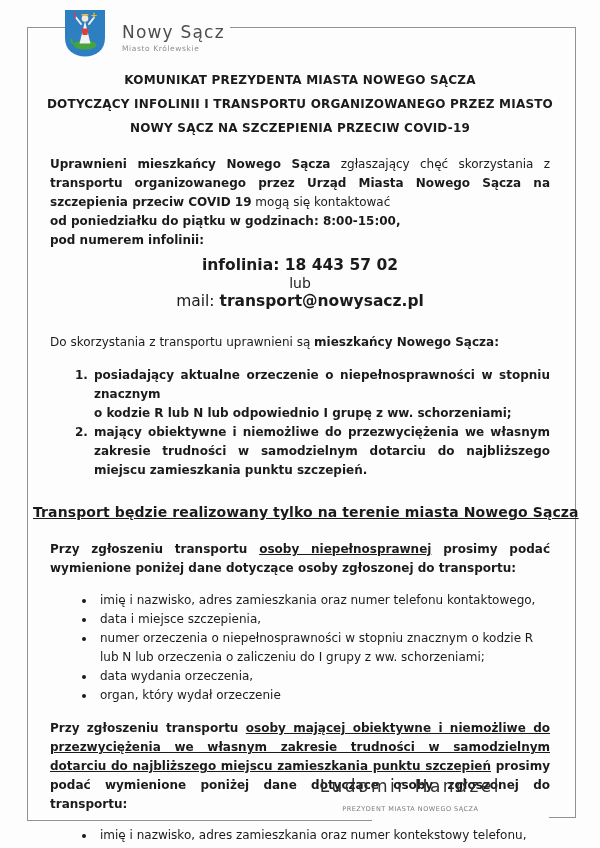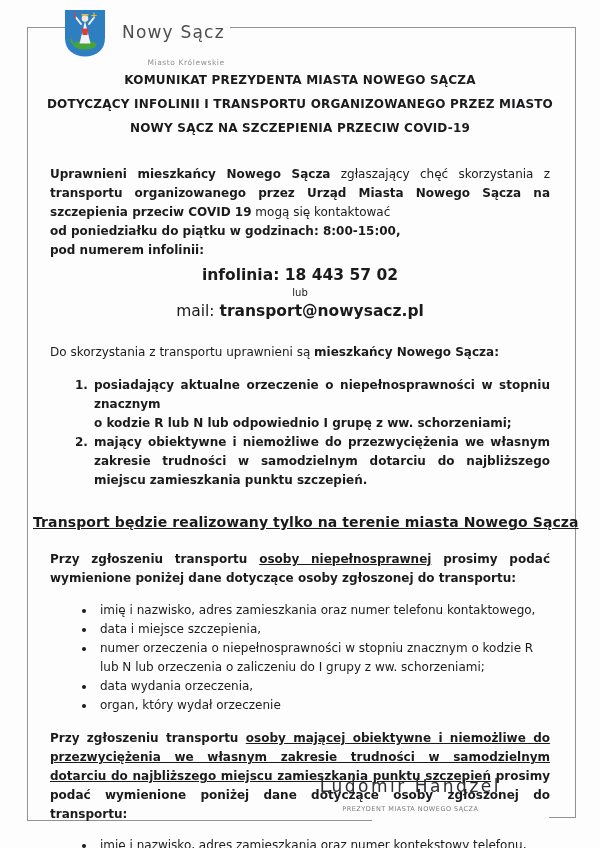--- a/index.html
+++ b/index.html
@@ -18,35 +18,35 @@
   .fl-left      { left:27px;  top:27px;  width:1px;   height:794px; }
   .fl-right     { left:575px; top:27px;  width:1px;   height:791px; }
   .fl-bottom    { left:27px;  top:820px; width:345px; height:1px; }
   .fl-sig-stub  { left:549px; top:817px; width:27px;  height:1px; }
 
   
   .header { position:absolute; top:9px; left:63px; display:flex; align-items:flex-start; }
   .crest { width:44px; height:49px; flex:0 0 auto; }
   .brand { margin-left:15px; padding-top:13px; }
   .brand-name { font-size:17px; color:#4e4e50; letter-spacing:1.2px; }
-  .brand-tagline { font-size:7.5px; color:#909092; letter-spacing:.6px; text-align:right; margin-top:16px; }
+  .brand-tagline { font-size:7.5px; color:#909092; letter-spacing:.6px; margin-top:2px; }
 
   
   .content { position:absolute; top:62px; left:50px; width:500px; }
 
   .title { text-align:center; font-weight:bold; font-size:12px; line-height:24px;
            letter-spacing:.2px; margin:6px -15px 0; }
 
-  .para { font-size:12px; line-height:19px; text-align:justify; margin-top:25px; }
+  .para { font-size:12px; line-height:19px; text-align:justify; margin-top:15px; }
   .b { font-weight:bold; }
   .u { text-decoration:underline; }
 
   .hotline { text-align:center; margin-top:5px; }
   .hotline-phone { font-size:15.5px; font-weight:bold; line-height:21px; }
-  .hotline-or { font-size:10px; line-height:14px; }
+  .hotline-or { font-size:14px; line-height:14px; }
   .hotline-mail { font-size:15.5px; line-height:22px; }
   .hotline-mail .addr { font-weight:bold;text-align:right; }
 
   ol.numbered { margin:14px 0 0; padding-left:42px; }
   ol.numbered li { font-size:12px; line-height:19px; text-align:justify;
                    font-weight:bold; padding-left:2px; }
 
   .section-heading { font-size:14px; font-weight:bold; text-decoration:underline;
                      letter-spacing:.1px; margin:24px -17px 0; white-space:nowrap; }
 

